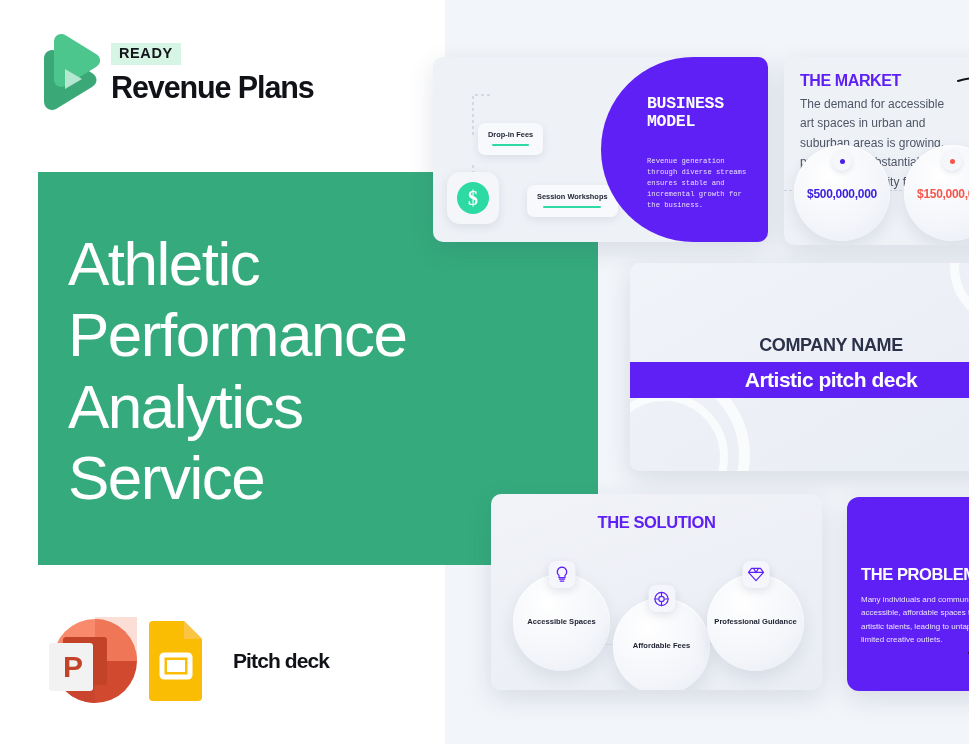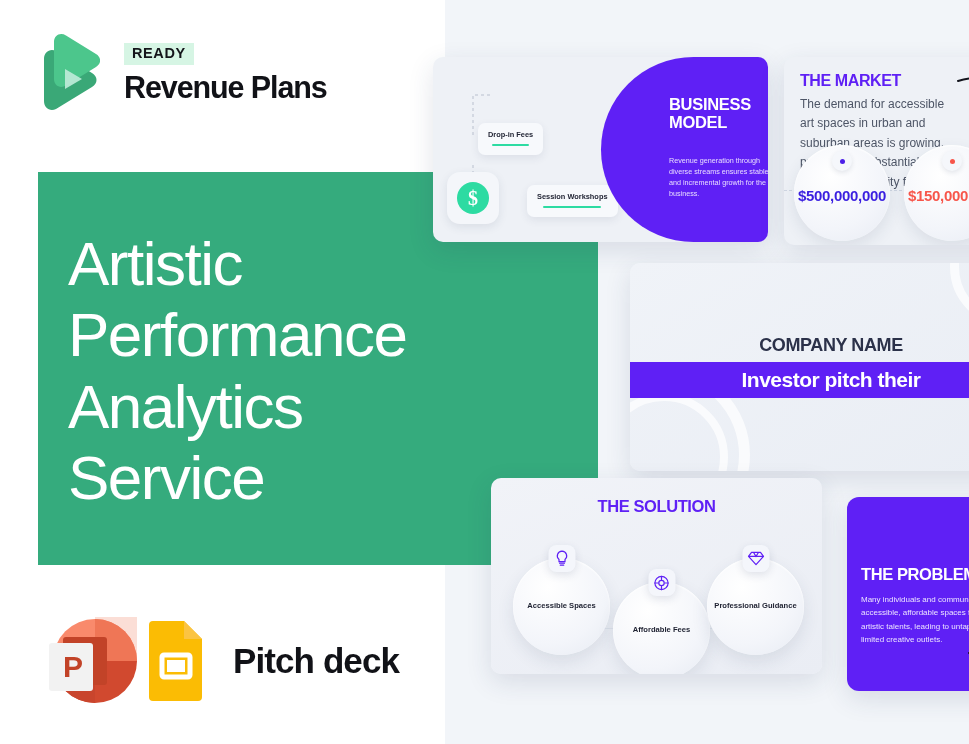--- a/index.html
+++ b/index.html
@@ -27,21 +27,21 @@
   .hero-panel {
     position: absolute;
     left: 38px; top: 172px; width: 560px; height: 393px;
     background: #35ab7d;
     z-index: 5;
   }
 
   
   .logo-block {
     position: absolute; left: 38px; top: 33px;
-    display: flex; align-items: center; gap: 24px;
+    display: flex; align-items: center; gap: 11px;
     z-index: 30;
   }
   .logo-mark { position: relative; width: 62px; height: 80px; }
   .logo-mark svg { display: block; }
   .logo-text { position: relative; padding-top: 2px; }
   .ready-badge {
     display: inline-block;
     background: #d6f5e4;
     color: #14151a;
     font-size: 14.5px;
@@ -78,21 +78,21 @@
   .filetypes {
     position: absolute;
     left: 43px; top: 617px;
     display: flex; align-items: center;
     z-index: 30;
   }
   .ppt-icon { position: relative; width: 94px; height: 88px; }
   .slides-icon { position: relative; width: 66px; height: 80px; margin-left: 6px; }
   .filetype-label {
     margin-left: 24px;
-    font-size: 35px;
+    font-size: 21px;
     font-weight: bold;
     color: #111217;
     letter-spacing: -0.9px;
   }
 
   
   .slide {
     position: absolute;
     background: #eef1f6;
     border-radius: 10px;
@@ -105,21 +105,21 @@
   #slide-business-model {
     left: 433px; top: 57px; width: 335px; height: 185px;
   }
   .bm-left { position: absolute; left: 0; top: 0; width: 205px; height: 100%; }
   .bm-purple {
     position: absolute; right: 0; top: 0;
     width: 167px; height: 185px;
     background: #5f20f5;
     border-radius: 110px 8px 8px 110px;
   }
-  .bm-purple-inner { position: absolute; left: 68px; top: 38px; width: 112px; }
+  .bm-purple-inner { position: absolute; left: 46px; top: 38px; width: 112px; font-family: Liberation Mono, monospace; }
   .bm-title {
     color: #ffffff; font-size: 16.5px; font-weight: bold;
     line-height: 1.12; letter-spacing: -0.3px;
   }
   .bm-body {
     margin-top: 24px; color: #e9ddff;
     font-size: 7.2px; line-height: 1.52;
   }
   .bm-dollar {
     position: absolute; left: 14px; top: 115px;
@@ -187,21 +187,21 @@
   .mk-dot-cap {
     position: absolute; left: 50%; top: 6px; transform: translateX(-50%);
     width: 20px; height: 20px; border-radius: 50%;
     background: #f5f7fb;
     box-shadow: 0 2px 5px rgba(40,55,90,0.12);
     display: flex; align-items: center; justify-content: center;
   }
   .mk-dot { width: 5px; height: 5px; border-radius: 50%; }
   .mk-amt {
     position: absolute; left: 0; right: 0; top: 42px;
-    font-size: 15px; font-weight: bold; letter-spacing: -0.3px; text-align: center;
+    font-size: 12px; font-weight: bold; letter-spacing: -0.3px; text-align: center;
   }
 
   
   #slide-cover {
     left: 630px; top: 263px; width: 402px; height: 208px;
     background: linear-gradient(150deg, #f0f3f8 0%, #e9edf4 100%);
   }
   .cov-ring {
     position: absolute; border-radius: 50%;
     border: 9px solid rgba(255,255,255,0.72);
@@ -219,21 +219,21 @@
     position: absolute; left: 0; right: 0; top: 99px; height: 36px;
     background: #5f20f5;
     display: flex; align-items: center; justify-content: center;
   }
   .cov-band-text {
     color: #ffffff; font-size: 21px; font-weight: bold; letter-spacing: -0.5px;
   }
 
   
   #slide-solution {
-    left: 491px; top: 478px; width: 331px; height: 196px;
+    left: 491px; top: 494px; width: 331px; height: 196px;
     background: linear-gradient(160deg, #f1f3f8 0%, #eaedf4 100%);
   }
   .sol-title {
     position: absolute; left: 0; right: 0; top: 19px; text-align: center;
     color: #5f20f5; font-size: 16.5px; font-weight: bold; letter-spacing: -0.4px;
   }
   .sol-body {
     position: absolute; left: 50px; right: 50px; top: 45px;
     text-align: center; color: #4d5566;
     font-size: 7.3px; line-height: 1.6;
@@ -298,21 +298,21 @@
         <path d="M27 36 L44 46 L27 56 Z" fill="#b9ead6" opacity="0.95"></path>
       </svg>
     </div>
     <div class="logo-text">
       <span class="ready-badge">READY</span>
       <span class="brand-name">Revenue Plans</span>
     </div>
   </div>
 
   <div class="hero-title">
-    <span>Artistic</span>
+    <span>Athletic</span>
     <span>Performance</span>
     <span>Analytics</span>
     <span>Service</span>
   </div>
 
   <div class="filetypes">
     <div class="ppt-icon">
       <svg width="94" height="88" viewBox="0 0 94 88">
         <defs>
           <clipPath id="pptClip">
@@ -403,21 +403,21 @@
     </div>
   </div>
 
   <div class="slide" id="slide-cover">
     <div class="cov-ring" id="cov-ring-a"></div>
 
     <div class="cov-ring" id="cov-ring-c"></div>
     <div class="cov-ring" id="cov-ring-d"></div>
     <div class="cov-company">COMPANY NAME</div>
     <div class="cov-band">
-      <span class="cov-band-text">Investor pitch their</span>
+      <span class="cov-band-text">Artistic pitch deck</span>
     </div>
   </div>
 
   <div class="slide" id="slide-solution">
     <div class="sol-title">THE SOLUTION</div>
     <div class="sol-connector" style="left:105px; top:150px; width:34px;"></div>
     <div class="sol-connector" style="left:206px; top:150px; width:34px;"></div>
 
     <div class="sol-node" id="sol-node-0">
       <div class="sol-bubble">

